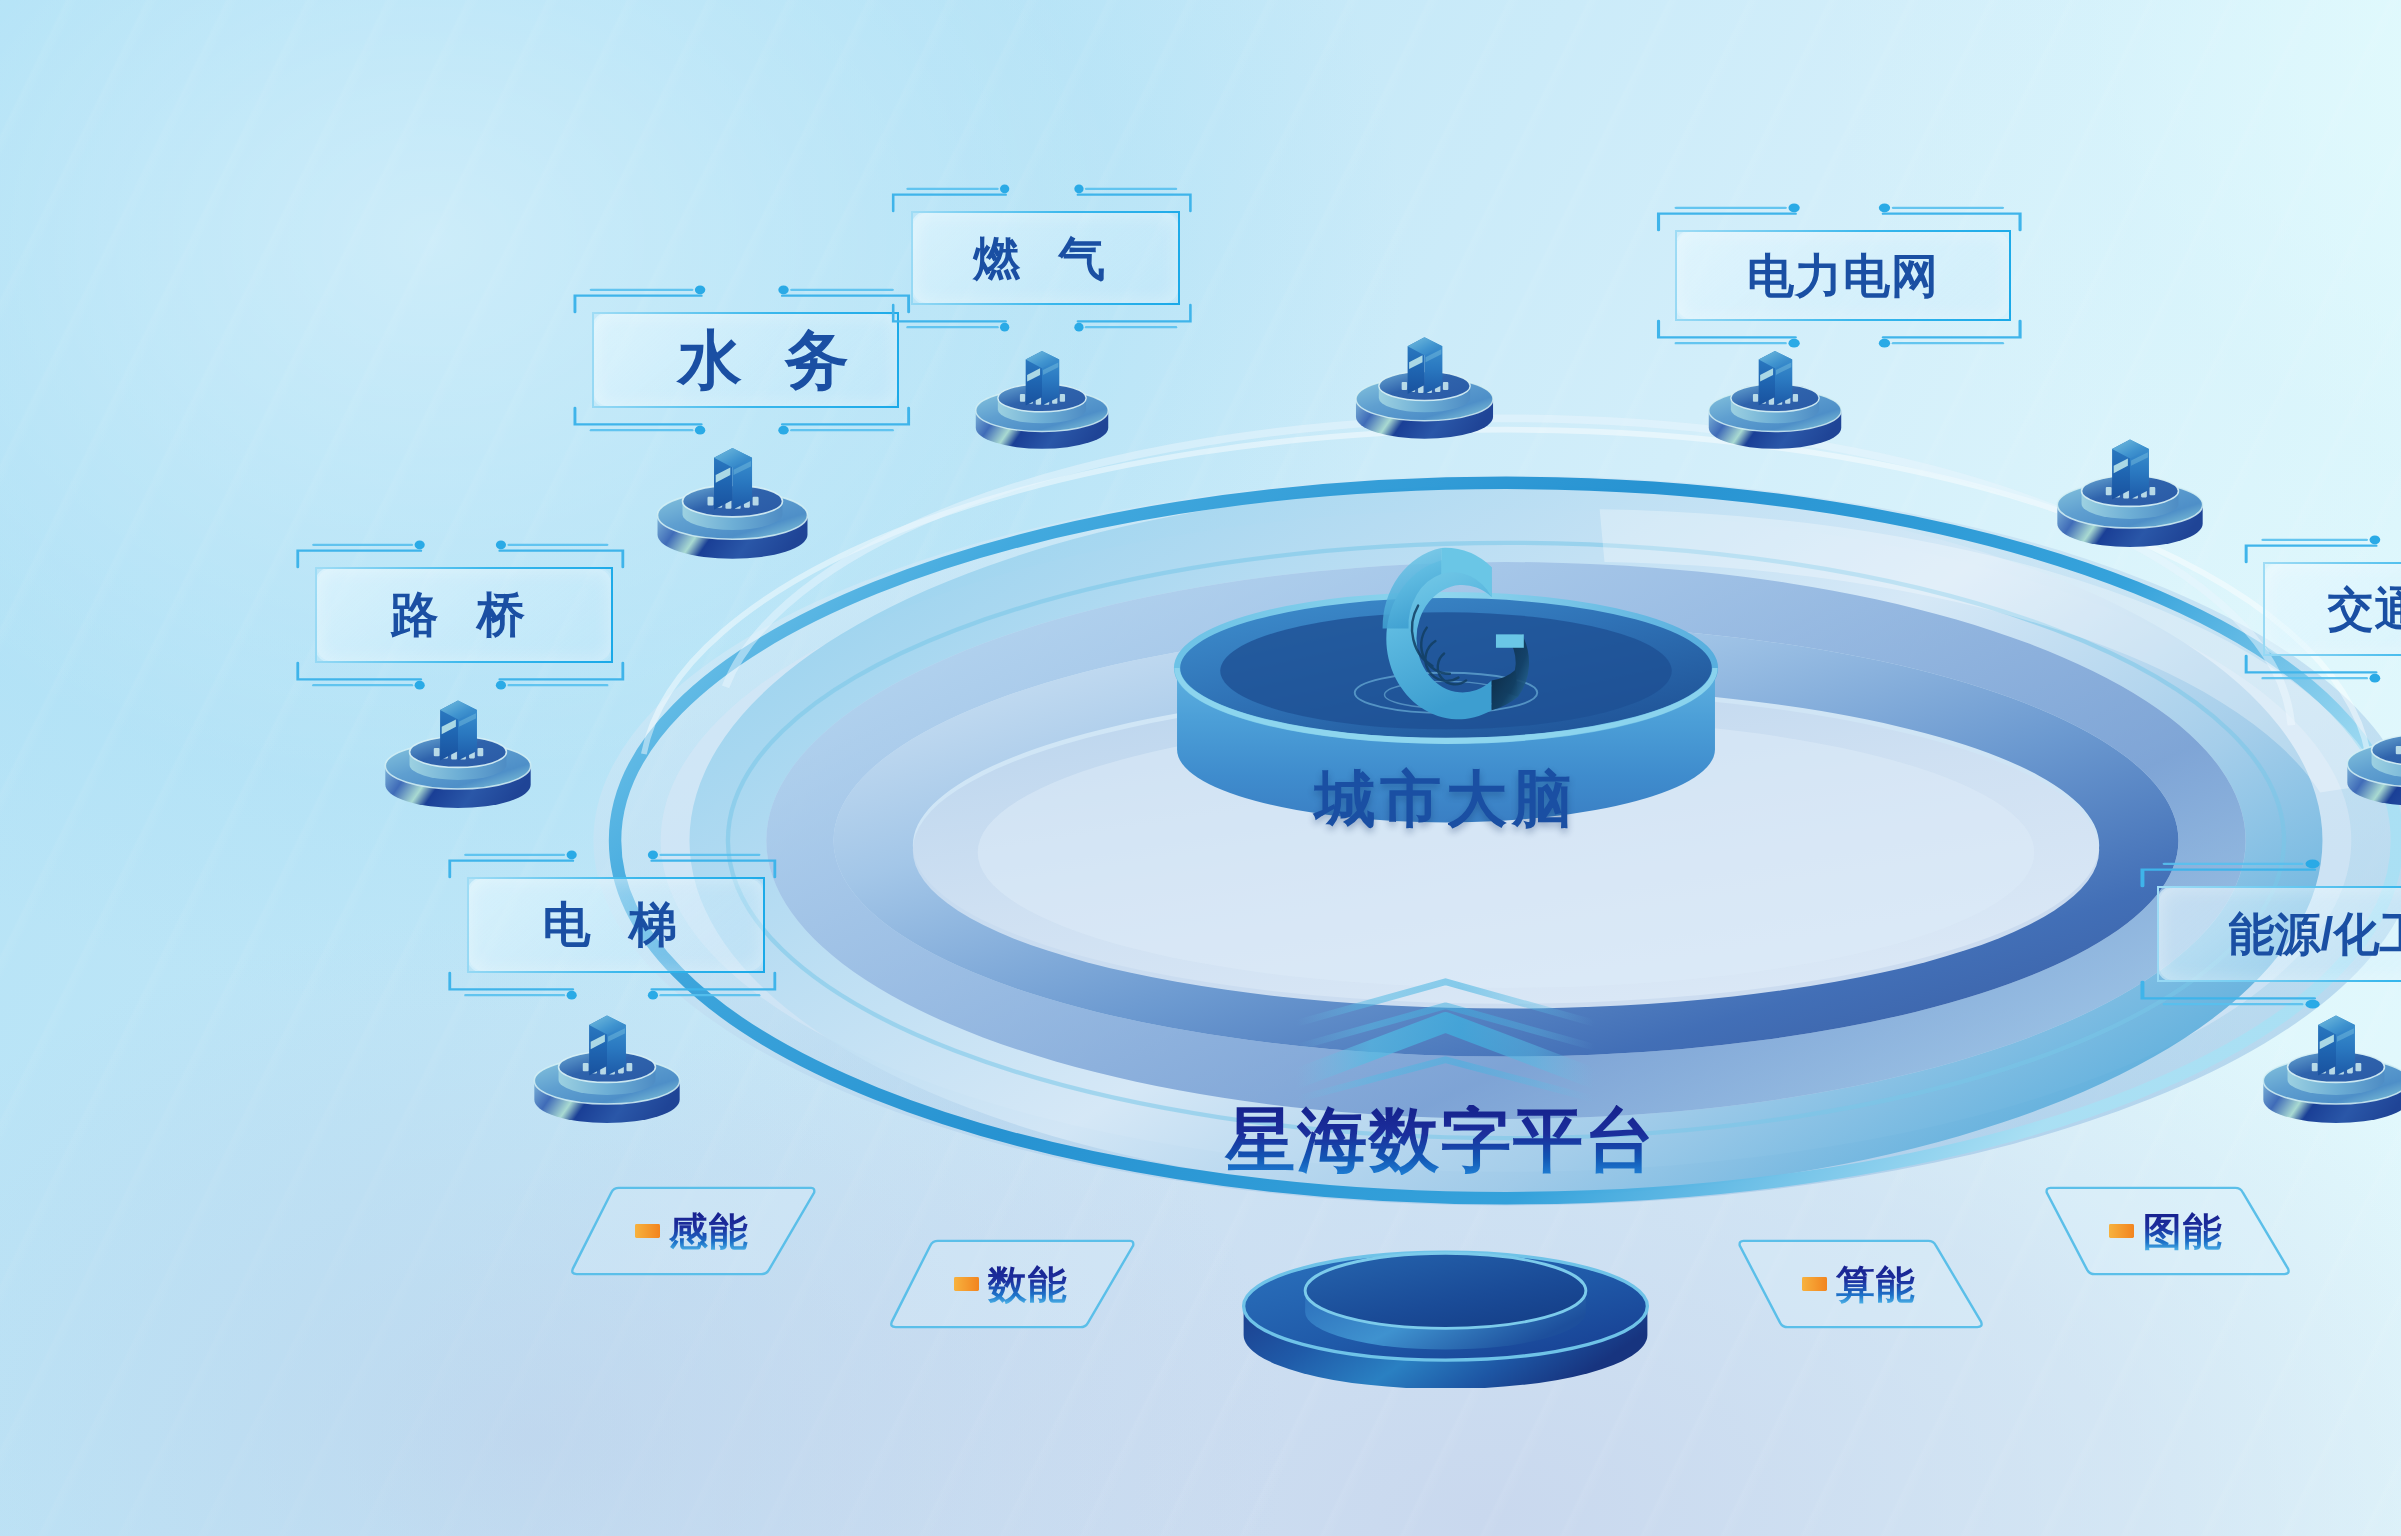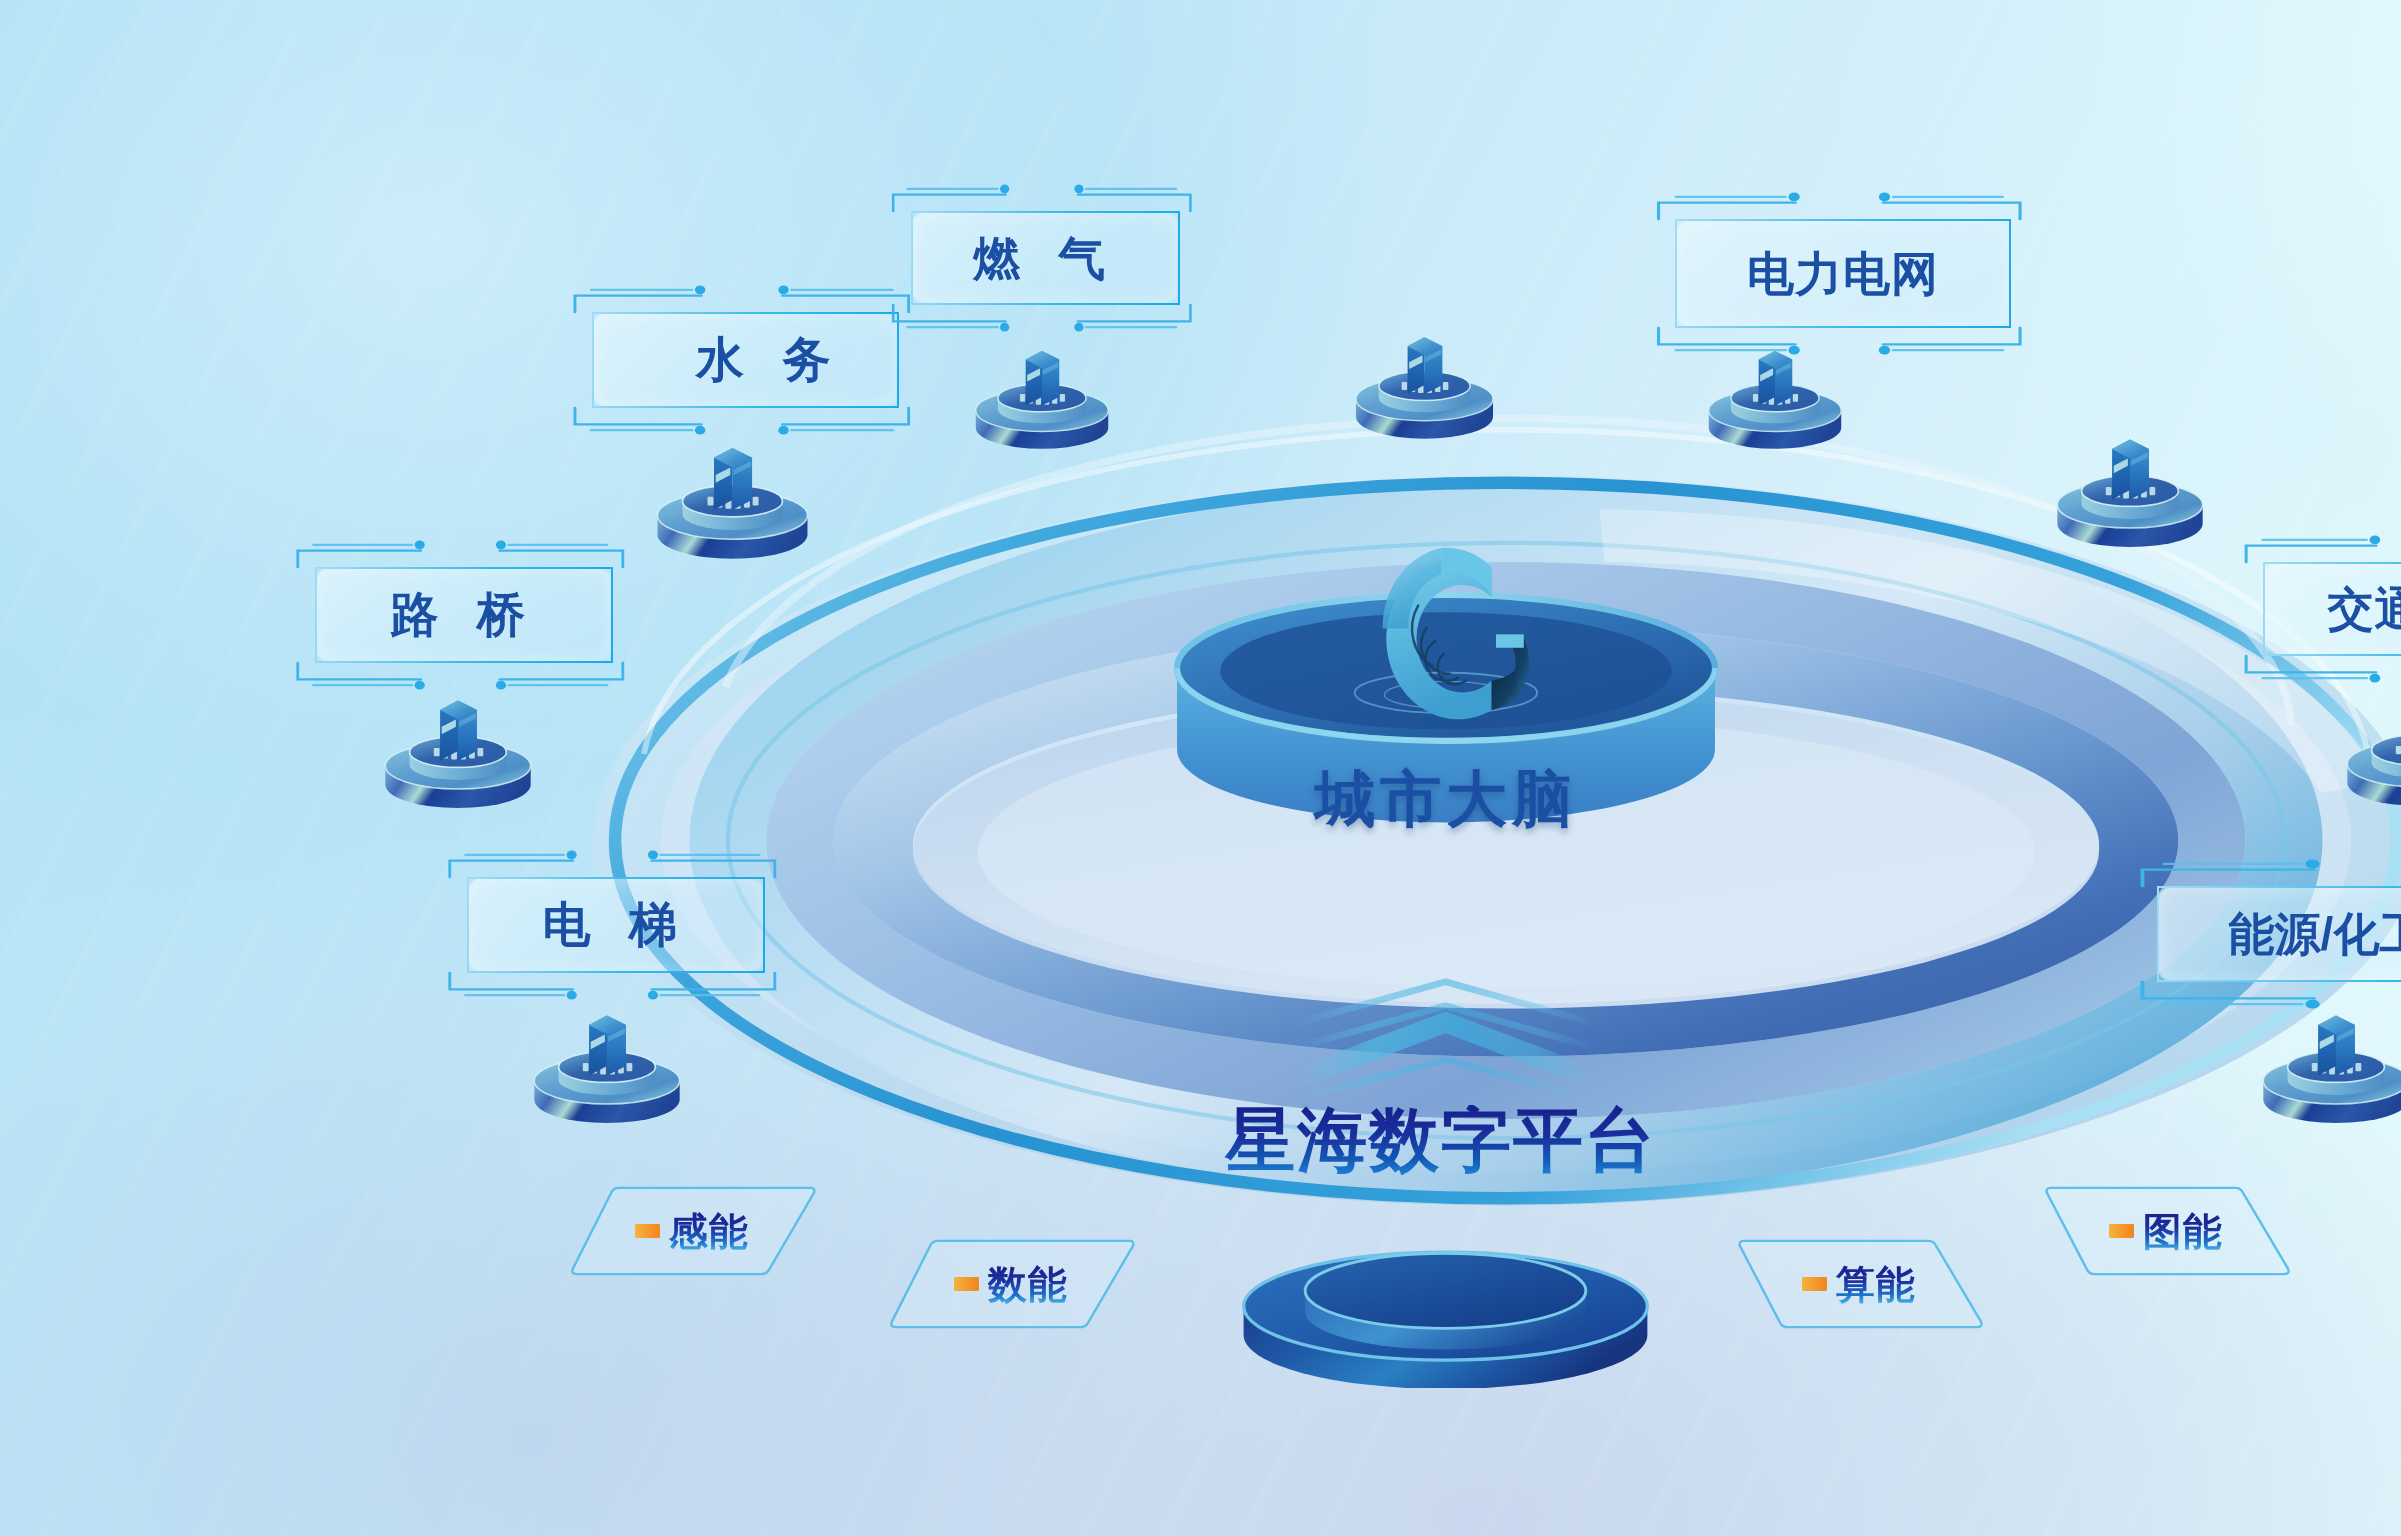--- a/index.html
+++ b/index.html
@@ -413,21 +413,21 @@
     </defs>
   </svg>
 
   <div class="chip" style="left:584px;top:312px;width:307px;height:96px;">
     <div class="bracket top">
       <svg viewBox="0 0 600 62" preserveAspectRatio="none">
           <use href="#bracketTop"></use>
         </svg>
     </div>
     <div class="chip-box rr" style="width:100%;height:100%;">
-      <span class="chip-label" style="font-size:48px;letter-spacing:12.5px;margin-left:48px;">水 务</span>
+      <span class="chip-label" style="font-size:64px;letter-spacing:12.5px;margin-left:48px;">水 务</span>
     </div>
     <div class="bracket bot" style="transform:scaleY(-1);">
       <svg viewBox="0 0 600 62" preserveAspectRatio="none">
           <use href="#bracketTop"></use>
         </svg>
     </div>
   </div>
   <div class="node" style="left:651px;top:432px;width:163px;height:134px;">
     <svg viewBox="0 0 300 240">
         <use href="#pedestal"></use>
@@ -454,21 +454,21 @@
         <use href="#pedestal"></use>
       </svg>
   </div>
 
   <div class="node" style="left:1350px;top:322px;width:149px;height:124px;">
     <svg viewBox="0 0 300 240">
         <use href="#pedestal"></use>
       </svg>
   </div>
 
-  <div class="chip" style="left:1667px;top:219px;width:336px;height:109px;border-radius:25px;">
+  <div class="chip" style="left:1667px;top:230px;width:336px;height:91px;border-radius:25px;">
     <div class="bracket top">
       <svg viewBox="0 0 600 62" preserveAspectRatio="none">
           <use href="#bracketTop"></use>
         </svg>
     </div>
     <div class="chip-box rr" style="width:100%;height:100%;">
       <span class="chip-label" style="font-size:47px;letter-spacing:1px;">电力电网</span>
     </div>
     <div class="bracket bot" style="transform:scaleY(-1);">
       <svg viewBox="0 0 600 62" preserveAspectRatio="none">

